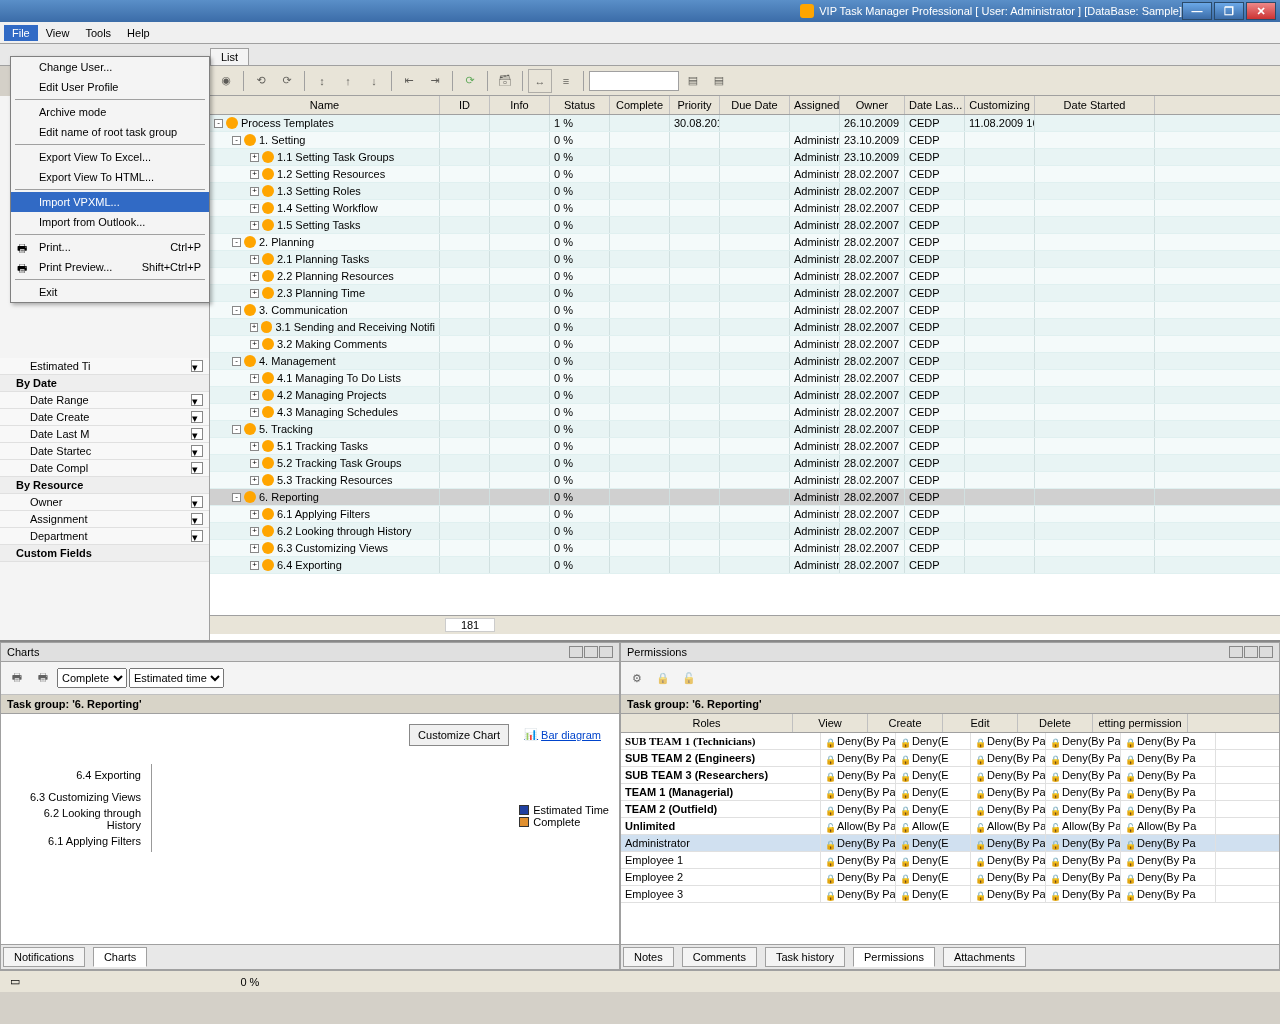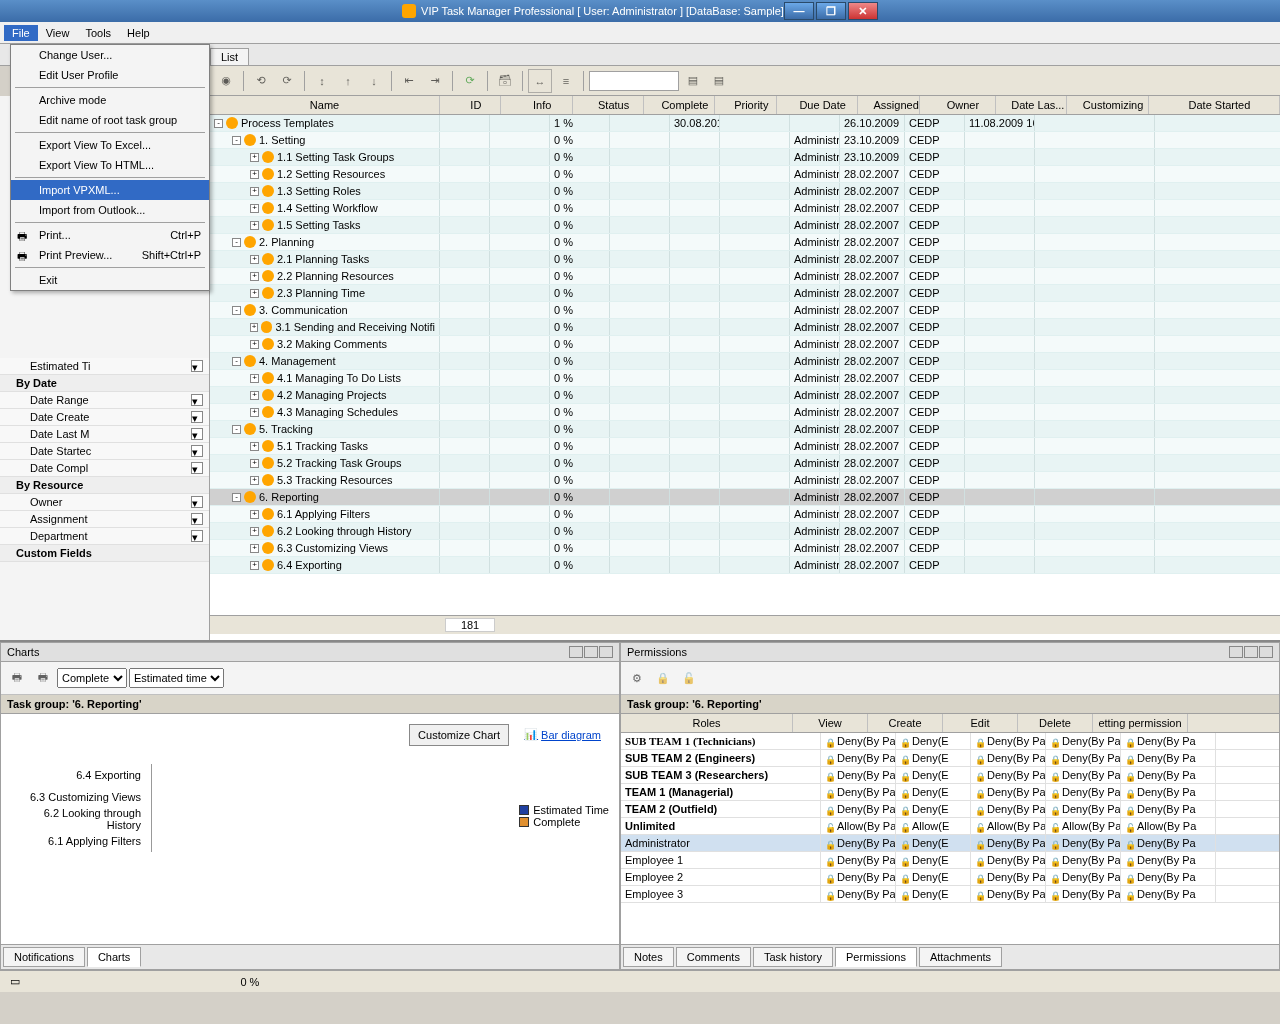--- a/index.html
+++ b/index.html
@@ -1,44 +1,44 @@
 <!DOCTYPE html>
 <html><head>
 <meta charset="utf-8">
 <style>
 * { box-sizing: border-box; margin: 0; padding: 0; font-family: Tahoma, sans-serif; font-size: 11px; }
 body { background: #d4d0c8; overflow: hidden; width: 1280px; height: 1024px; }
-.title-bar { background: linear-gradient(#5a8fc8, #3b6ca8); color: white; height: 22px; display: flex; align-items: center; padding: 0 4px; justify-content: center; }
+.title-bar { background: linear-gradient(#5a8fc8, #3b6ca8); color: white; height: 22px; display: flex; align-items: center; padding: 0 4px; justify-content: flex-end; }
 .title-bar .left { display: flex; align-items: center; gap: 5px; }
 .title-bar .icon { width: 14px; height: 14px; background: #ffa500; border-radius: 3px; }
 .win-controls { display: flex; gap: 2px; }
 .win-btn { width: 30px; height: 18px; background: linear-gradient(#6ba8e8, #3b6ca8); border: 1px solid #2a4a6a; color: white; display: flex; align-items: center; justify-content: center; font-weight: bold; cursor: pointer; }
 .win-btn.close { background: linear-gradient(#e88,#c33); }
 .menu-bar { background: #f0f0f0; height: 22px; display: flex; align-items: center; padding: 0 4px; border-bottom: 1px solid #a0a0a0; position: relative; }
 .menu-item { padding: 2px 8px; cursor: pointer; }
 .menu-item.active { background: #316ac5; color: white; }
-.dropdown { position: absolute; top: 44px; left: 10px; width: 200px; background: #f4f4f4; border: 1px solid #808080; box-shadow: 2px 2px 4px rgba(0,0,0,0.3); z-index: 100; }
+.dropdown { position: absolute; top: 56px; left: 10px; width: 200px; background: #f4f4f4; border: 1px solid #808080; box-shadow: 2px 2px 4px rgba(0,0,0,0.3); z-index: 100; }
 .dd-item { padding: 4px 8px 4px 28px; cursor: pointer; display: flex; justify-content: space-between; position: relative; }
 .dd-item.highlighted { background: #316ac5; color: white; }
 .dd-sep { border-top: 1px solid #a0a0a0; margin: 2px 4px; }
 .dd-icon { position: absolute; left: 6px; top: 3px; width: 14px; height: 14px; }
 .tab-bar { background: #e8e8e8; height: 22px; border-bottom: 1px solid #a0a0a0; display: flex; align-items: flex-end; padding-left: 210px; }
 .tab { background: #f4f4f4; border: 1px solid #a0a0a0; border-bottom: none; padding: 2px 10px; margin-right: 2px; cursor: pointer; }
 .toolbar { background: #e8e4d8; height: 30px; border-bottom: 1px solid #a0a0a0; display: flex; align-items: center; padding: 0 4px; gap: 2px; margin-left: 210px; }
 .tb-btn { width: 24px; height: 24px; border: 1px solid transparent; display: flex; align-items: center; justify-content: center; cursor: pointer; opacity: 0.6; }
 .tb-sep { width: 1px; height: 20px; background: #a0a0a0; margin: 0 3px; }
 .tb-input { width: 90px; height: 20px; border: 1px solid #a0a0a0; background: white; }
 .main { display: flex; height: 544px; }
 .left-panel { width: 210px; background: #f4f4f4; border-right: 1px solid #a0a0a0; overflow: hidden; position: relative; }
 .filter-list { padding-top: 262px; }
 .filter-row { padding: 2px 6px 2px 30px; border-bottom: 1px solid #e0e0e0; background: #f8f8f8; display: flex; align-items: center; justify-content: space-between; }
 .filter-row.head { font-weight: bold; padding-left: 16px; background: #eee; }
 .filter-row .dd { width: 12px; height: 12px; border: 1px solid #888; background: #fff; }
 .grid-area { flex: 1; background: white; overflow: hidden; position: relative; }
-.grid-header { display: flex; background: #e8e4d8; border-bottom: 1px solid #a0a0a0; justify-content: space-between; }
+.grid-header { display: flex; background: #e8e4d8; border-bottom: 1px solid #a0a0a0; }
 .gh-cell { border-right: 1px solid #c0c0c0; padding: 3px 4px; text-align: center; white-space: nowrap; overflow: hidden; }
 .grid-body { overflow-y: auto; height: 500px; }
 .grid-row { display: flex; border-bottom: 1px solid #e0f0f0; background: #e8f4f4; }
 .grid-row.alt { background: #f4fafa; }
 .grid-row.sel { background: #d0d0d0; }
 .g-cell { border-right: 1px solid #d0e0e0; padding: 2px 4px; white-space: nowrap; overflow: hidden; }
 .tree-cell { display: flex; align-items: center; }
 .tree-toggle { width: 9px; height: 9px; border: 1px solid #888; background: white; display: inline-flex; align-items: center; justify-content: center; font-size: 8px; line-height: 1; margin-right: 3px; cursor: pointer; }
 .tree-icon { width: 12px; height: 12px; background: #ffa500; border-radius: 6px; margin-right: 3px; display: inline-block; }
 .footer-row { background: #e8e4d8; border-top: 1px solid #a0a0a0; padding: 2px; }
@@ -64,21 +64,21 @@
 .perm-hdr { display: flex; background: #e8e4d8; border-bottom: 1px solid #a0a0a0; position: sticky; top: 0; }
 .ph-cell { border-right: 1px solid #c0c0c0; padding: 3px 4px; text-align: center; }
 .perm-row { display: flex; border-bottom: 1px solid #e0e0e0; }
 .perm-row.sel { background: #d0e0f0; }
 .p-cell { border-right: 1px solid #e0e0e0; padding: 2px 4px; white-space: nowrap; overflow: hidden; display: flex; align-items: center; gap: 2px; }
 .p-cell.bold { font-weight: bold; }
 .lock { width: 10px; height: 10px; display: inline-block; }
 .lock::before { content: '🔒'; font-size: 9px; }
 .lock.open::before { content: '🔓'; }
 .bottom-tabs { display: flex; background: #e8e8e8; border-top: 1px solid #a0a0a0; padding: 2px; }
-.btab { padding: 3px 10px; border: 1px solid #a0a0a0; background: #f4f4f4; margin-right: 2px; cursor: pointer; display: flex; align-items: center; gap: 3px; }
+.btab { padding: 3px 10px; border: 1px solid #a0a0a0; background: #f4f4f4; margin-right: 8px; cursor: pointer; display: flex; align-items: center; gap: 3px; }
 .btab.active { background: white; border-bottom-color: white; }
 .status-bar { background: #e8e4d8; height: 22px; border-top: 1px solid #a0a0a0; display: flex; align-items: center; padding: 0 10px; gap: 20px; }
 .pin-icons { display: flex; gap: 1px; }
 .pin-icons span { width: 14px; height: 12px; border: 1px solid #888; background: #ddd; cursor: pointer; display: inline-block; }
 </style>
 </head>
 <body>
 
 <div class="title-bar">
   <div class="left">

